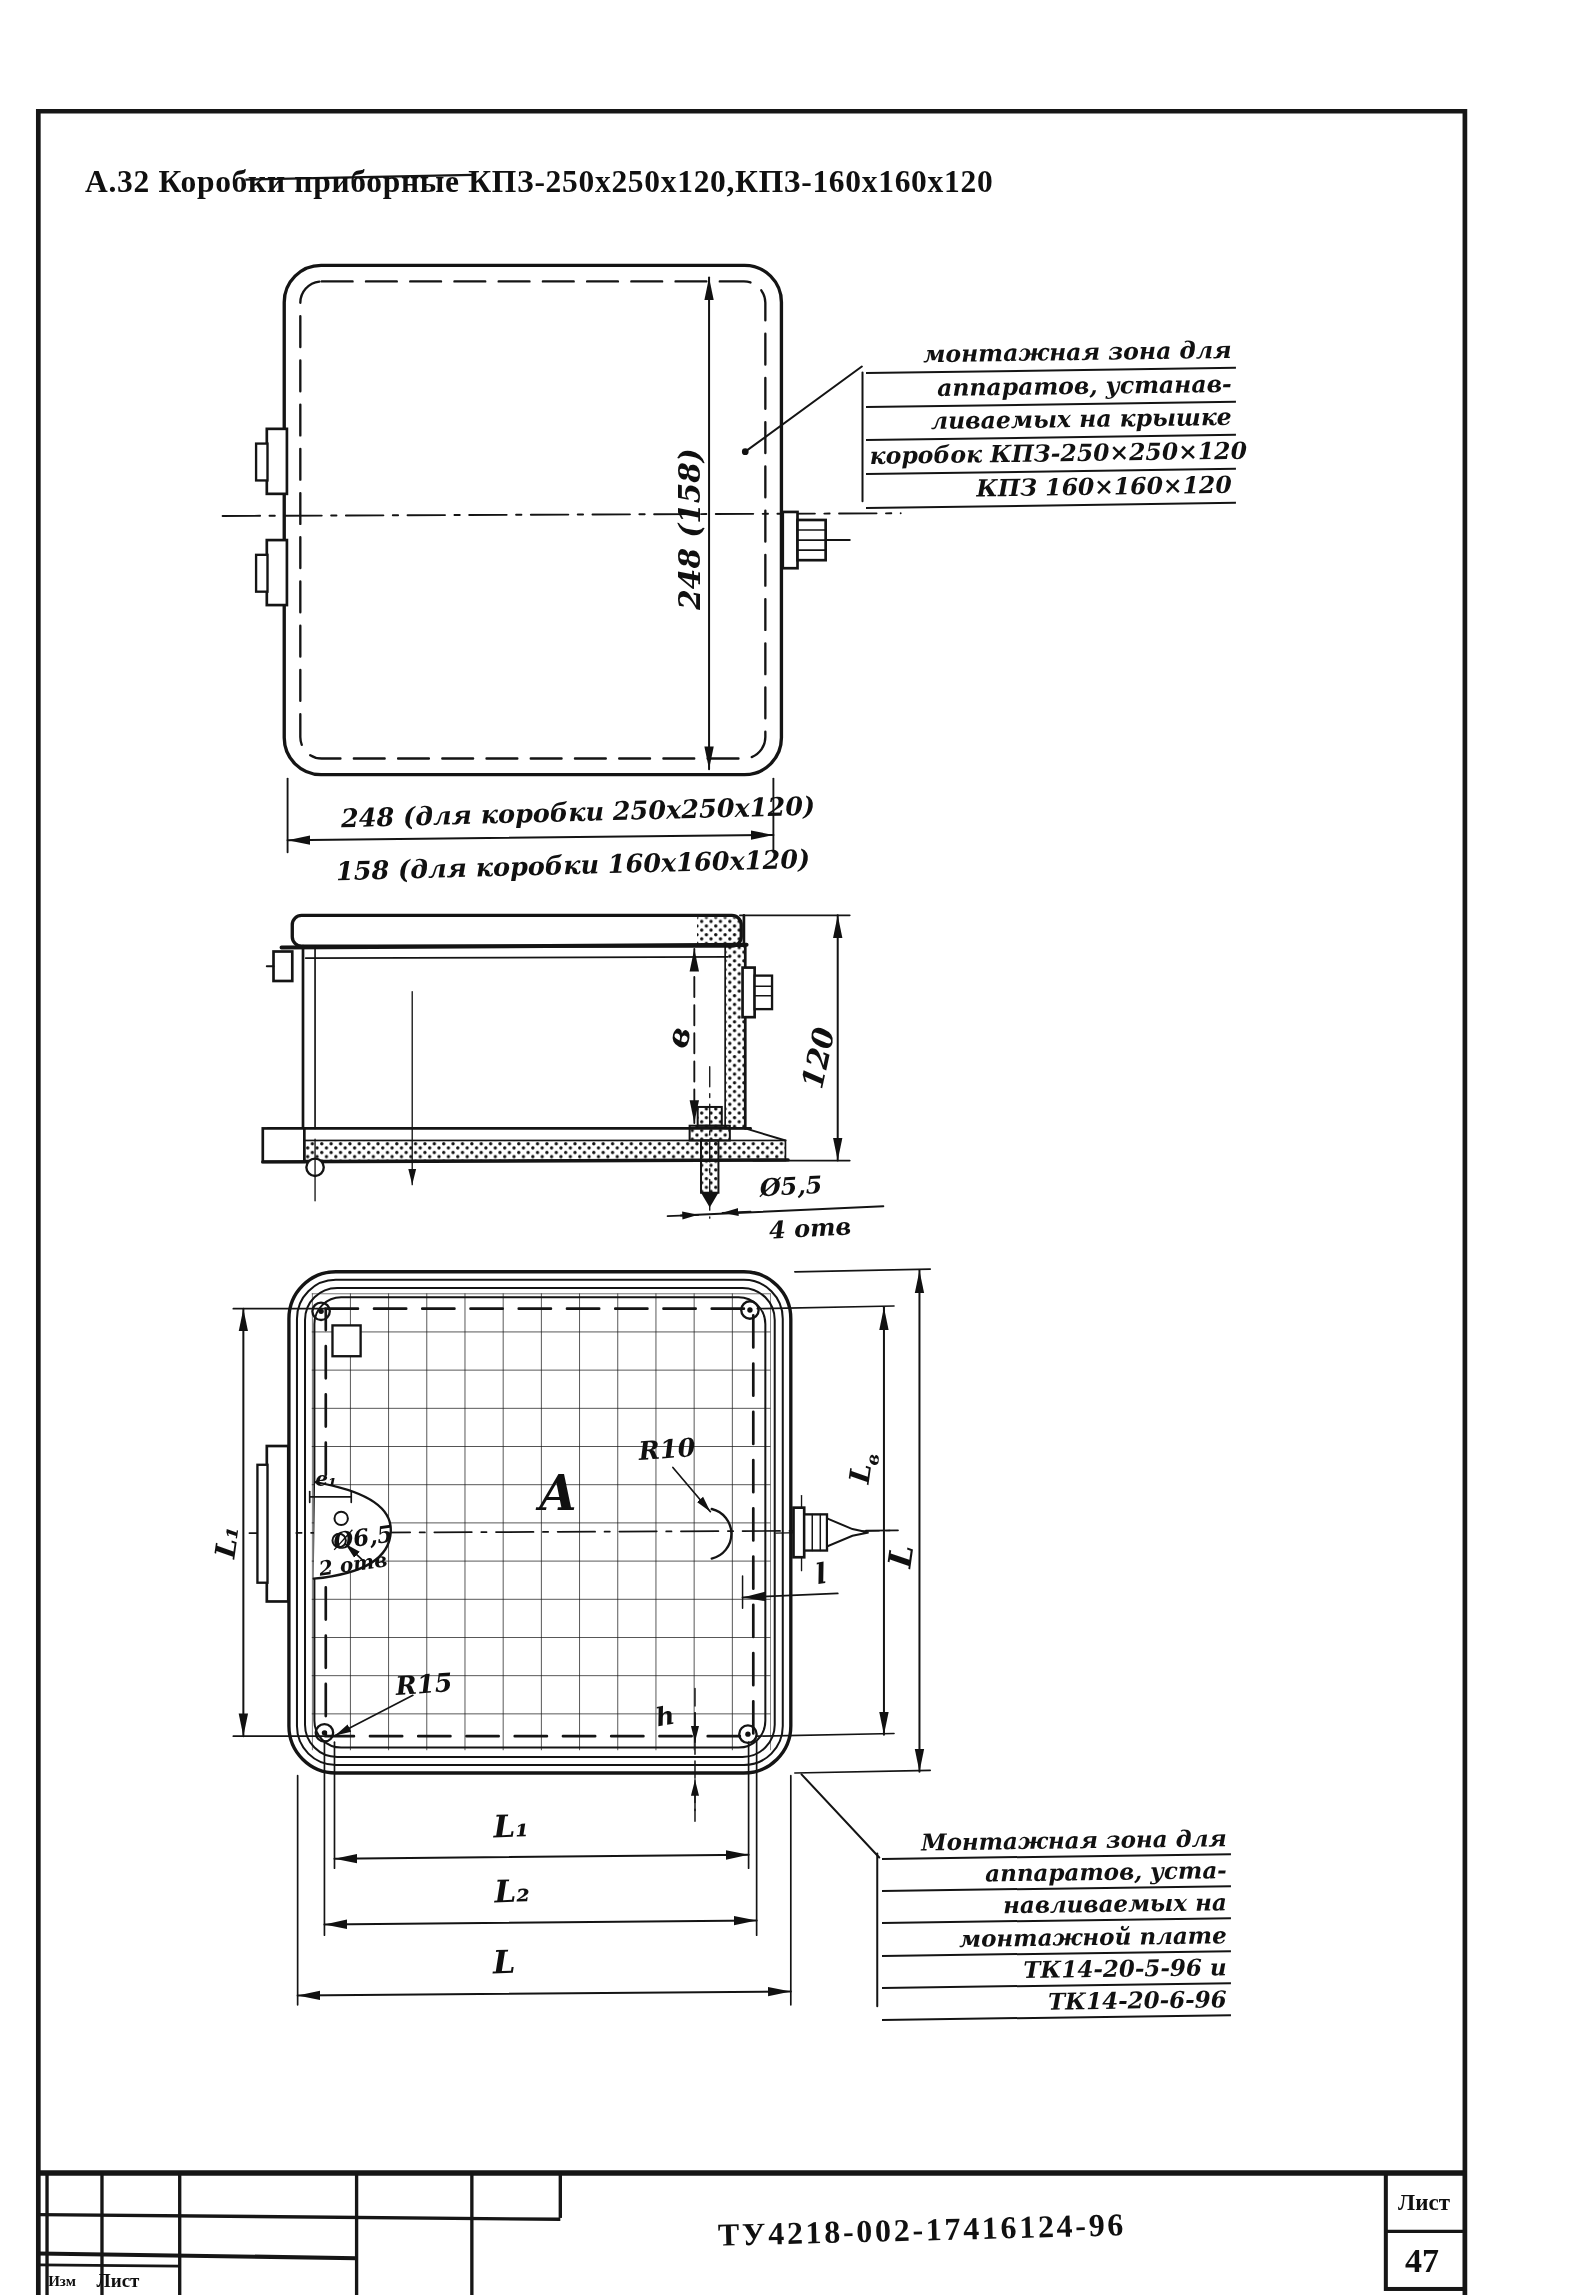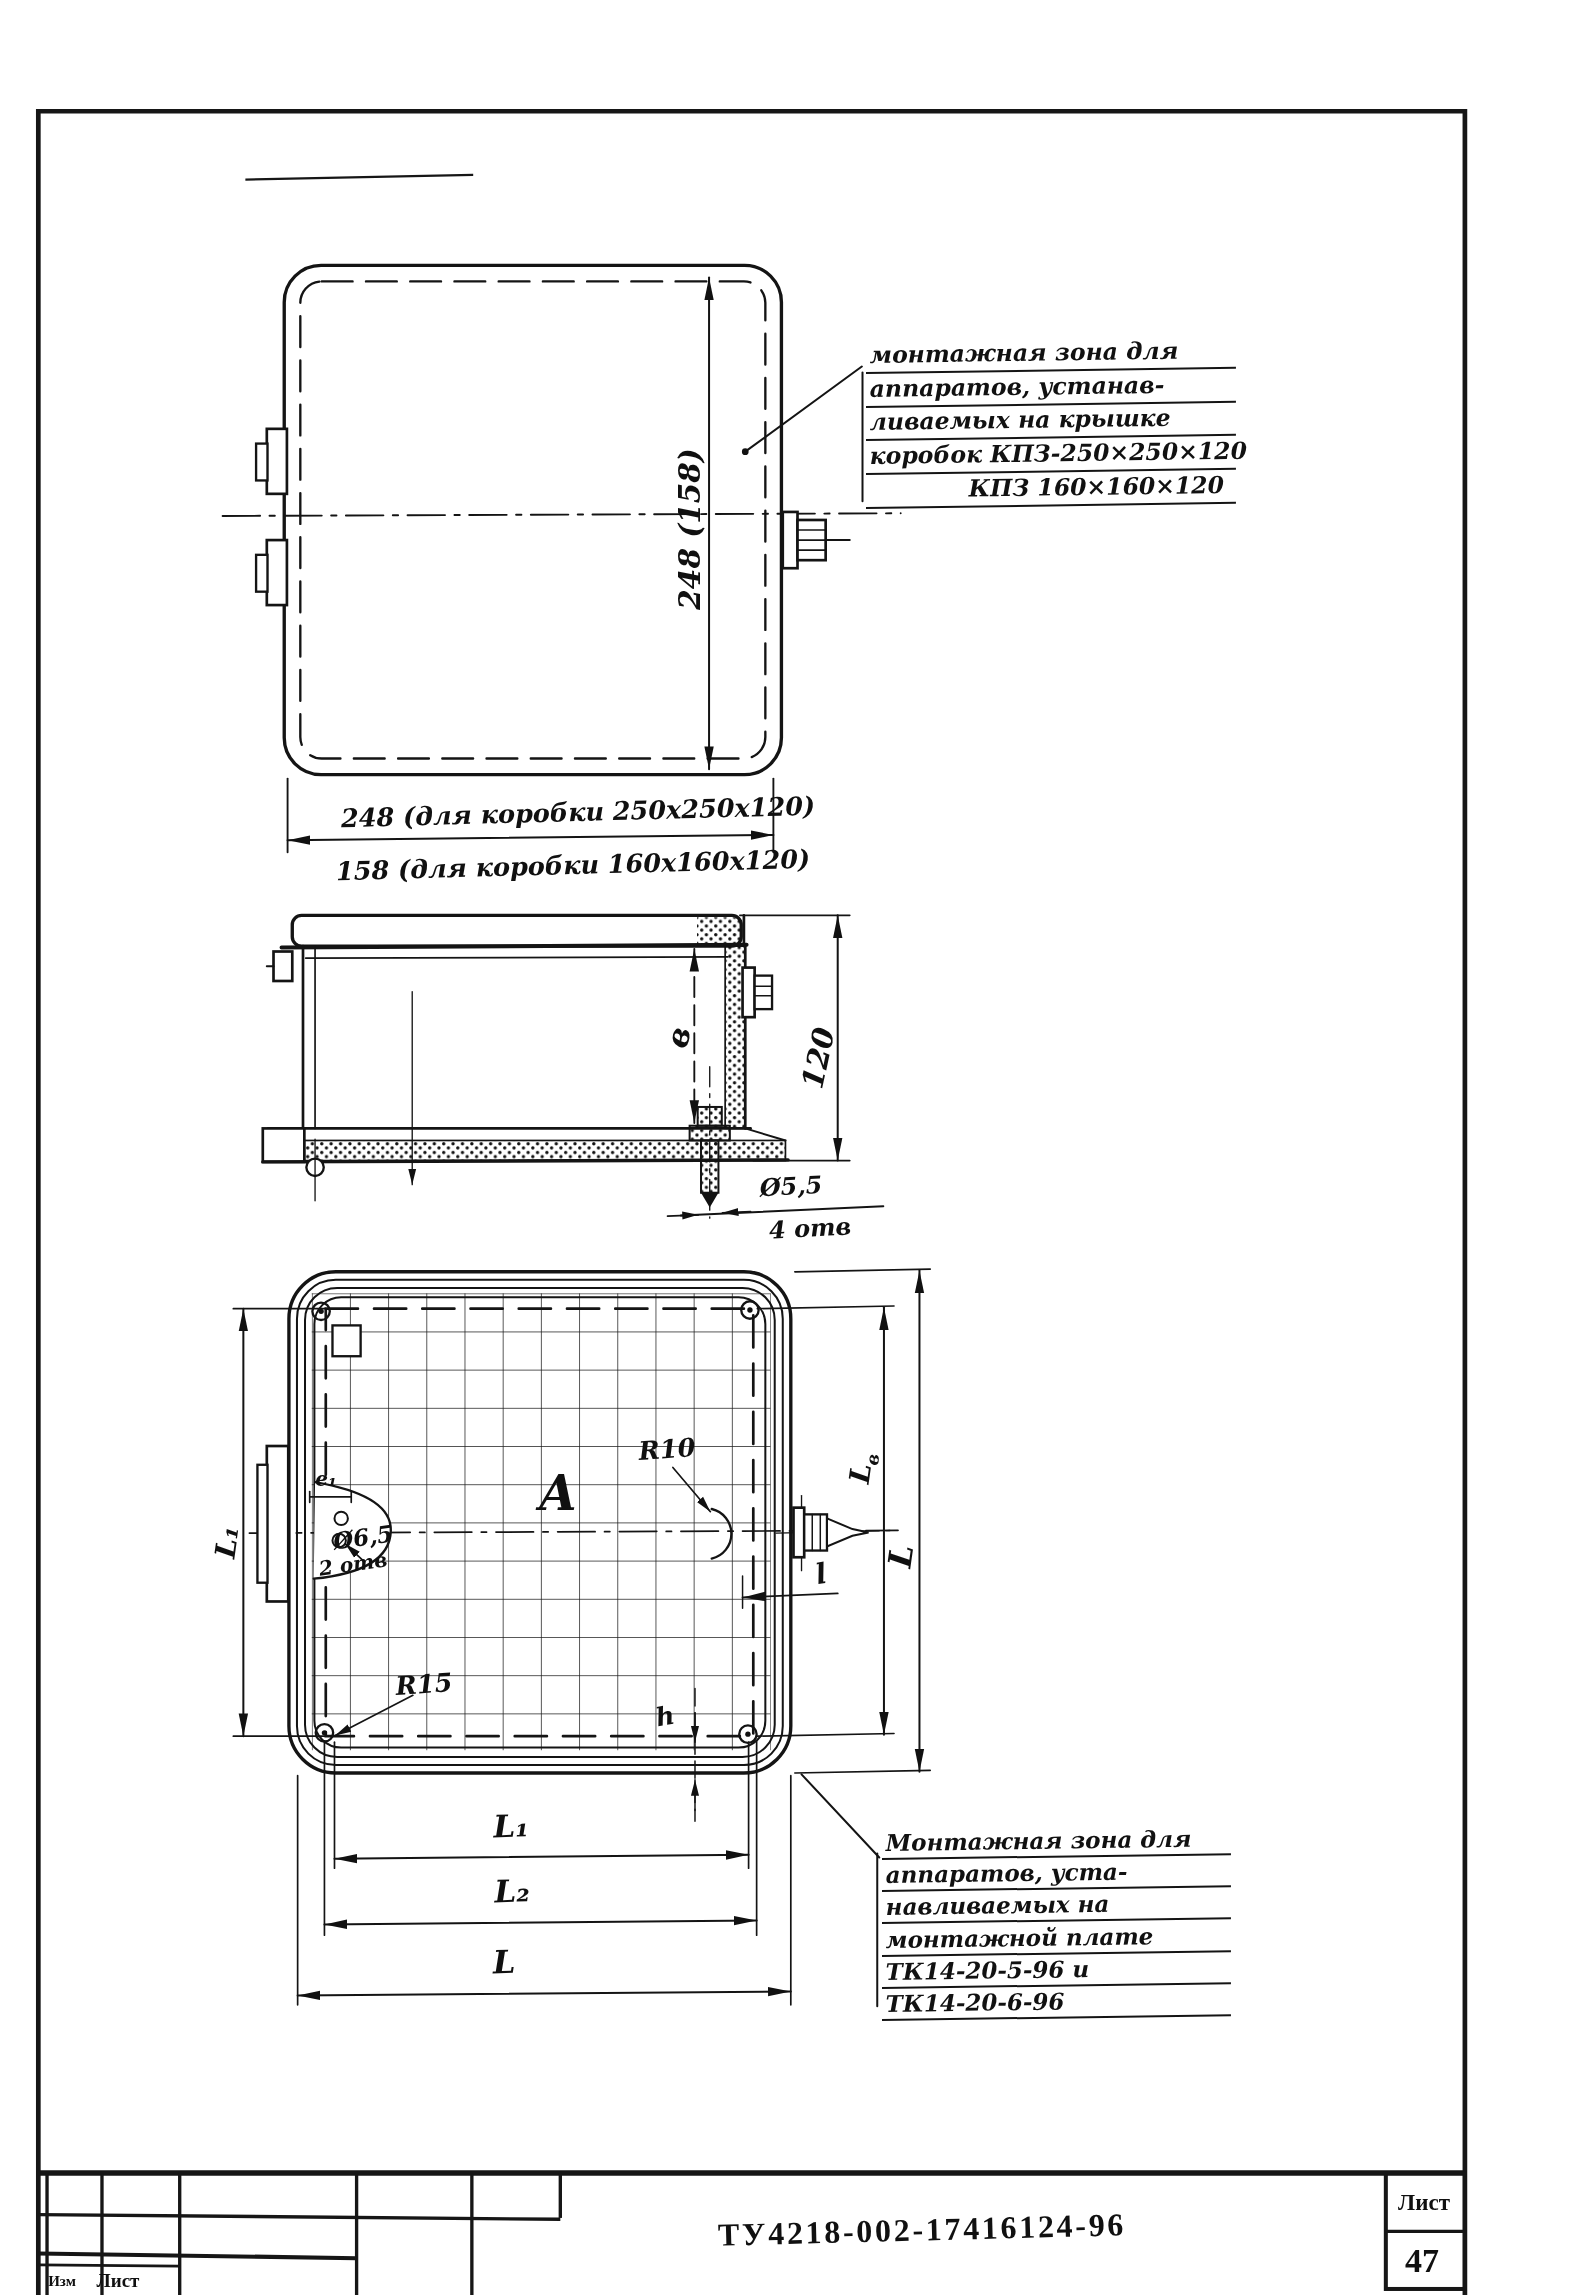--- a/index.html
+++ b/index.html
@@ -4,21 +4,21 @@
 <style>
   html,body{margin:0;padding:0;background:#e8e8e4;}
   .page{position:relative;width:1591px;height:2295px;background:#ffffff;overflow:hidden;
         font-family:"DejaVu Serif",serif;color:#111;}
   svg{position:absolute;left:0;top:0;}
   .txt{position:absolute;white-space:nowrap;color:#101010;}
   .pin{transform:translate(-50%,-50%);}
   .hw{font-family:"DejaVu Serif",serif;font-style:italic;font-weight:700;}
   .stamp{font-family:"Liberation Serif",serif;font-weight:700;}
   .title{font-size:31.5px;letter-spacing:0.7px;transform:translateY(-50%);}
-  .callout{position:absolute;}
+  .callout{position:absolute;text-align:right;}
   .callout .cl{font-size:23.5px;line-height:31px;border-bottom:2px solid #141414;
                white-space:nowrap;padding:0 4px 0.7px 4px;transform:rotate(-0.8deg);
                transform-origin:left bottom;}
   .callout2 .cl{font-size:23px;line-height:29.5px;}
   .ind{text-indent:99px;}
   sub.lv{font-size:0.62em;}
 </style>
 </head>
 <body>
 
@@ -216,20 +216,21 @@
       <line x1="484" y1="2872" x2="1129" y2="2866" stroke-width="3" marker-start="url(#ah)" marker-end="url(#ah)"></line>
       <line x1="444" y1="2650" x2="444" y2="2992" stroke-width="2.5"></line>
       <line x1="1180" y1="2650" x2="1180" y2="2992" stroke-width="2.5"></line>
       <line x1="444" y1="2978" x2="1180" y2="2972" stroke-width="3" marker-start="url(#ah)" marker-end="url(#ah)"></line>
 
       <line x1="1196" y1="2648" x2="1312" y2="2772" stroke-width="3"></line>
       <line x1="1309" y1="2766" x2="1309" y2="2994" stroke-width="3"></line>
     </g>
   </svg>
 
+  <div class="txt title stamp" style="left:85px;top:182px;">А.32 Коробки приборные КПЗ-250х250х120,КПЗ-160х160х120</div>
 
   <div class="txt hw" style="left:689px;top:529px;font-size:29.5px;transform:translate(-50%,-50%) rotate(-90deg);">248 (158)</div>
   <div class="txt hw pin" style="left:578px;top:812px;font-size:25.5px;transform:translate(-50%,-50%) rotate(-1.5deg);">248 (для коробки 250х250х120)</div>
   <div class="txt hw pin" style="left:573px;top:865px;font-size:25.5px;transform:translate(-50%,-50%) rotate(-1.5deg);">158 (для коробки 160х160х120)</div>
 
   <div class="callout hw" style="left:866px;top:340px;width:370px;">
     <div class="cl">монтажная зона для</div>
     <div class="cl">аппаратов, устанав-</div>
     <div class="cl">ливаемых на крышке</div>
     <div class="cl">коробок КПЗ-250×250×120</div>

